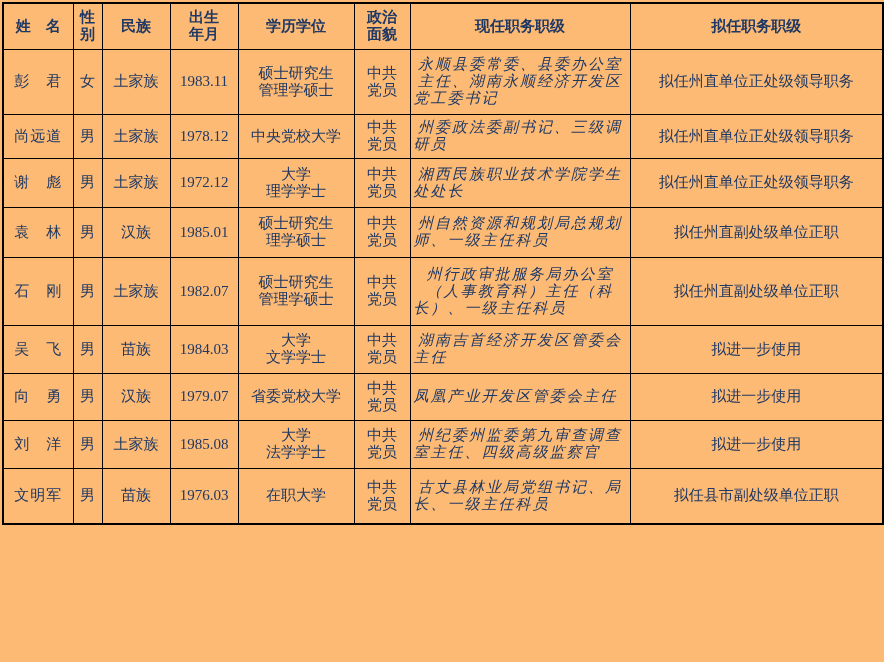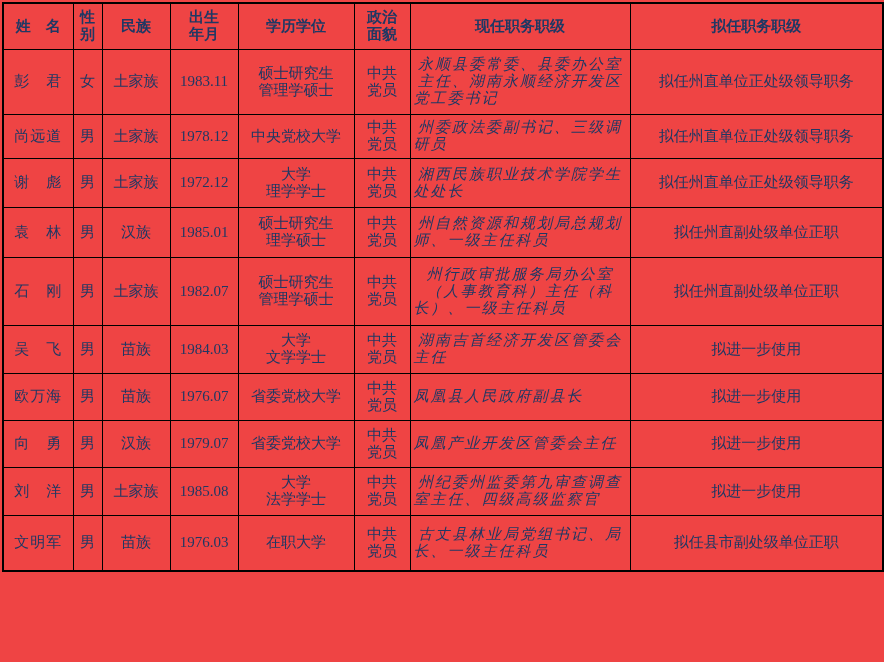--- a/index.html
+++ b/index.html
@@ -3,21 +3,21 @@
 <meta charset="utf-8">
 <style>
   html, body {
     margin: 0;
     padding: 0;
     background: #ffffff;
   }
   .page {
     width: 884px;
     height: 662px;
-    background: #ef4444;
+    background: #fdba74;
     box-sizing: border-box;
     padding: 2px;
     overflow: hidden;
   }
   table.personnel {
     width: 880px;
     border-collapse: collapse;
     table-layout: fixed;
     border: 2px solid #000000;
   }
@@ -148,31 +148,20 @@
     <td class="c-ethnicity">苗族</td>
     <td class="c-birth">1984.03</td>
     <td class="c-edu">大学
 文学学士</td>
     <td class="c-party">中共
 党员</td>
     <td class="c-current">湖南吉首经济开发区管委会主任</td>
     <td class="c-proposed">拟进一步使用</td>
   </tr>
         <tr style="height: 47px;">
-    <td class="c-name">欧万海</td>
-    <td class="c-gender">男</td>
-    <td class="c-ethnicity">苗族</td>
-    <td class="c-birth">1976.07</td>
-    <td class="c-edu">省委党校大学</td>
-    <td class="c-party">中共
-党员</td>
-    <td class="c-current">凤凰县人民政府副县长</td>
-    <td class="c-proposed">拟进一步使用</td>
-  </tr>
-        <tr style="height: 47px;">
     <td class="c-name">向　勇</td>
     <td class="c-gender">男</td>
     <td class="c-ethnicity">汉族</td>
     <td class="c-birth">1979.07</td>
     <td class="c-edu">省委党校大学</td>
     <td class="c-party">中共
 党员</td>
     <td class="c-current">凤凰产业开发区管委会主任</td>
     <td class="c-proposed">拟进一步使用</td>
   </tr>

